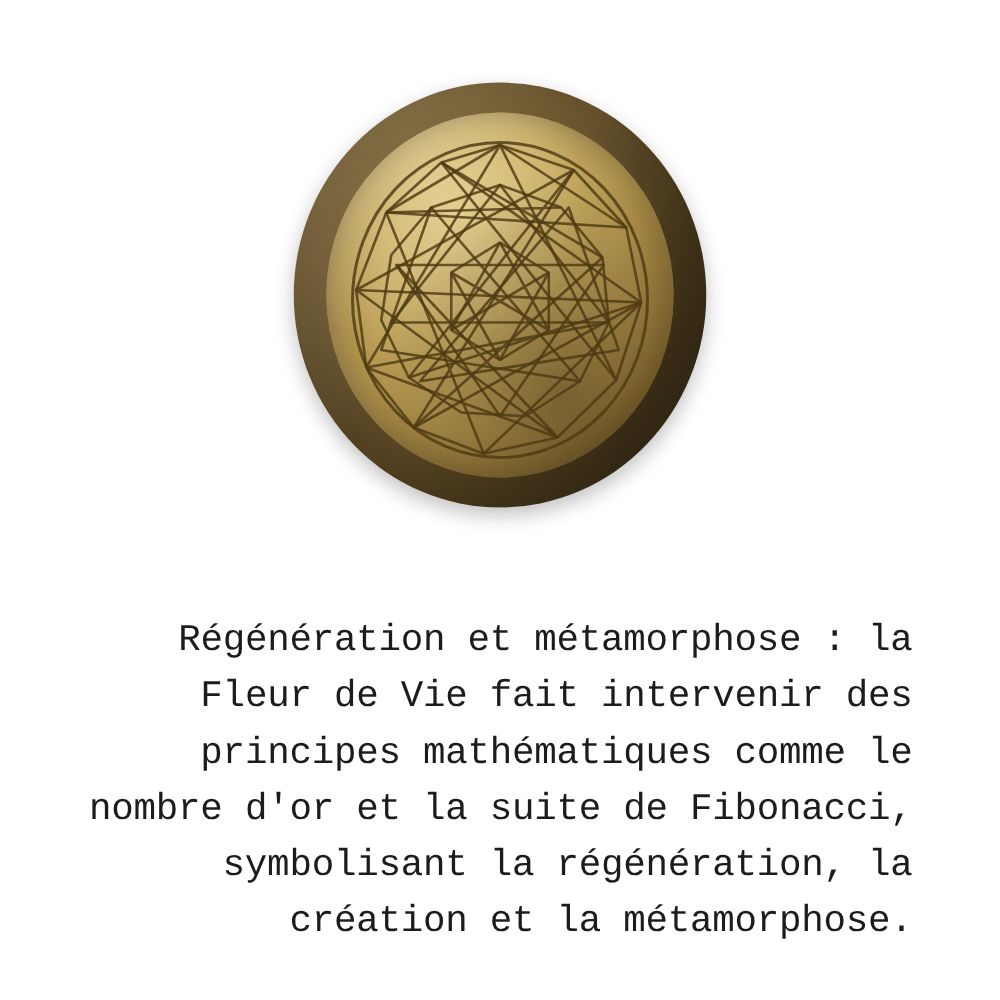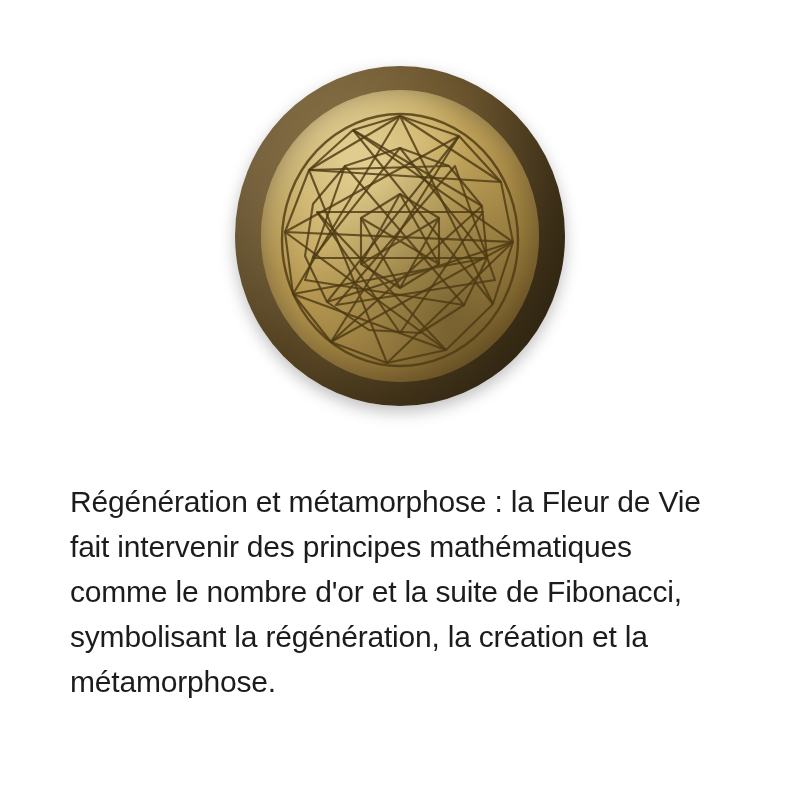--- a/index.html
+++ b/index.html
@@ -86,27 +86,27 @@
     width: 278px;
     height: 292px;
   }
   .geometry svg {
     display: block;
     width: 278px;
     height: 292px;
   }
   .caption {
     width: 660px;
-    margin: 0 auto;
+    margin: 12px auto;
     padding: 14px 0 0 0;
-    text-align: left;
+    text-align: right;
     font-size: 30px;
     line-height: 45px;
     color: #1c1c1c;
-    font-family: Liberation Sans, sans-serif;
+    font-family: Liberation Mono, monospace;
     letter-spacing: -0.2px;
   }
 </style>
 </head>
 <body>
 
 <div class="card">
 
   <div class="image-area">
     <div class="medallion-wrap">

